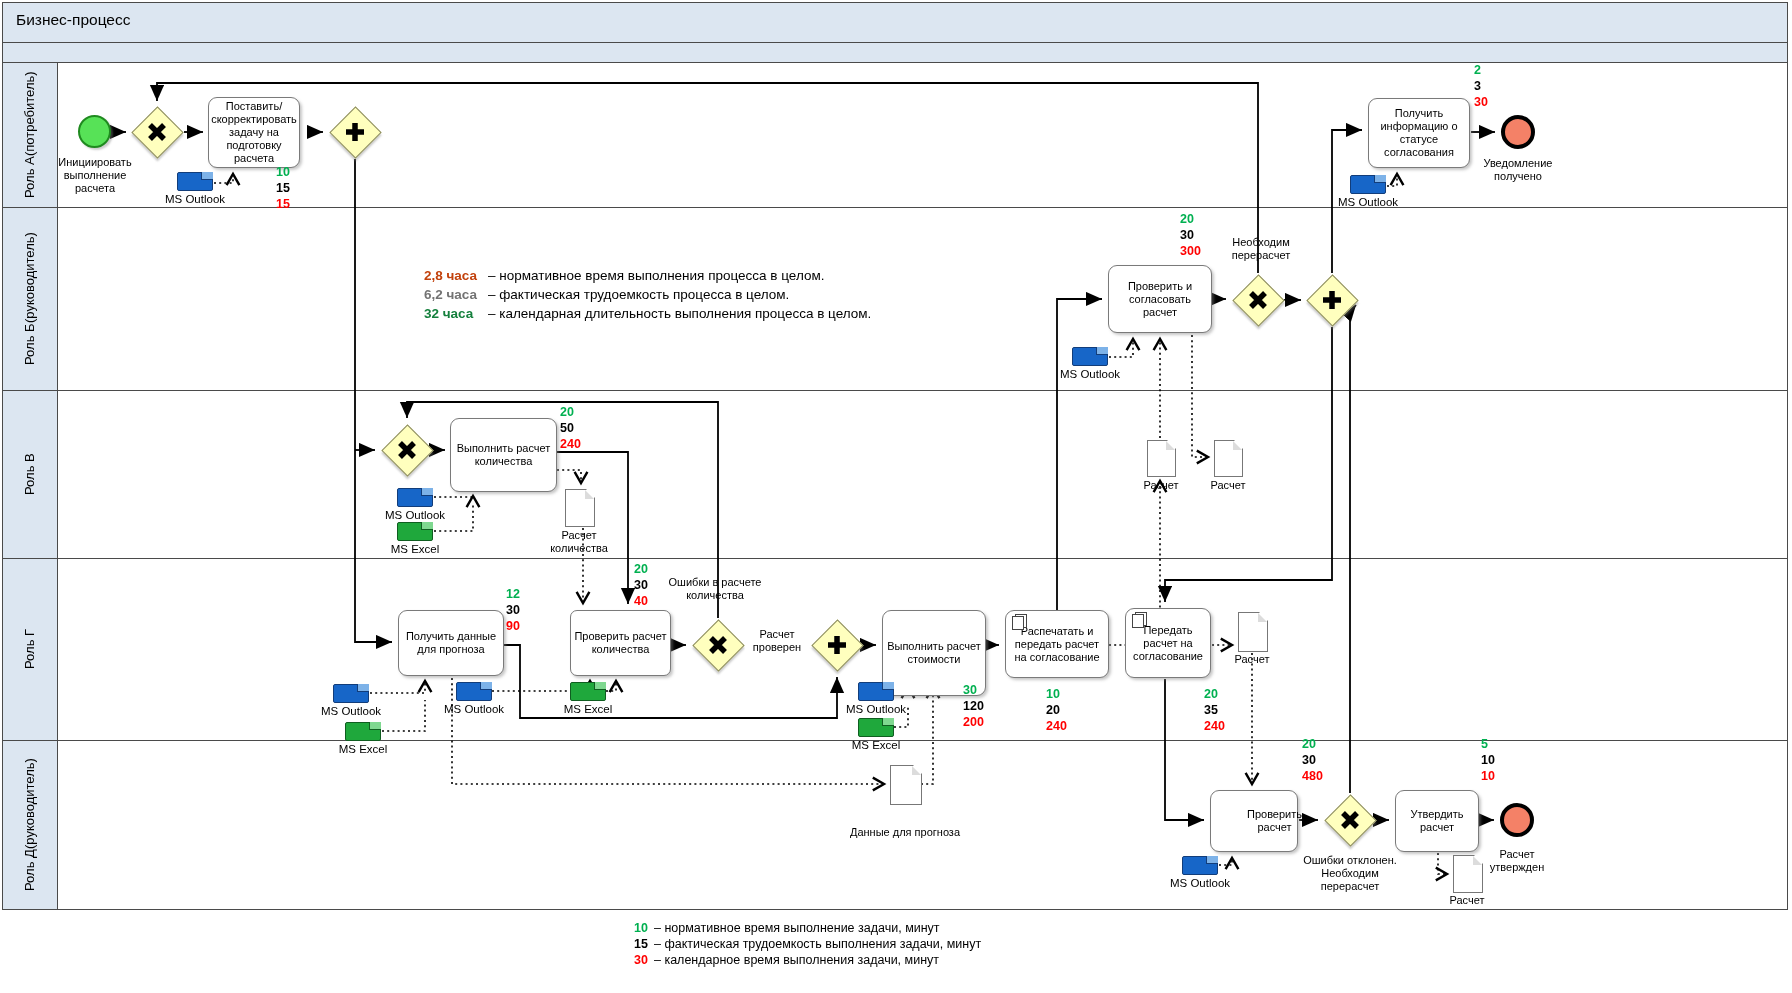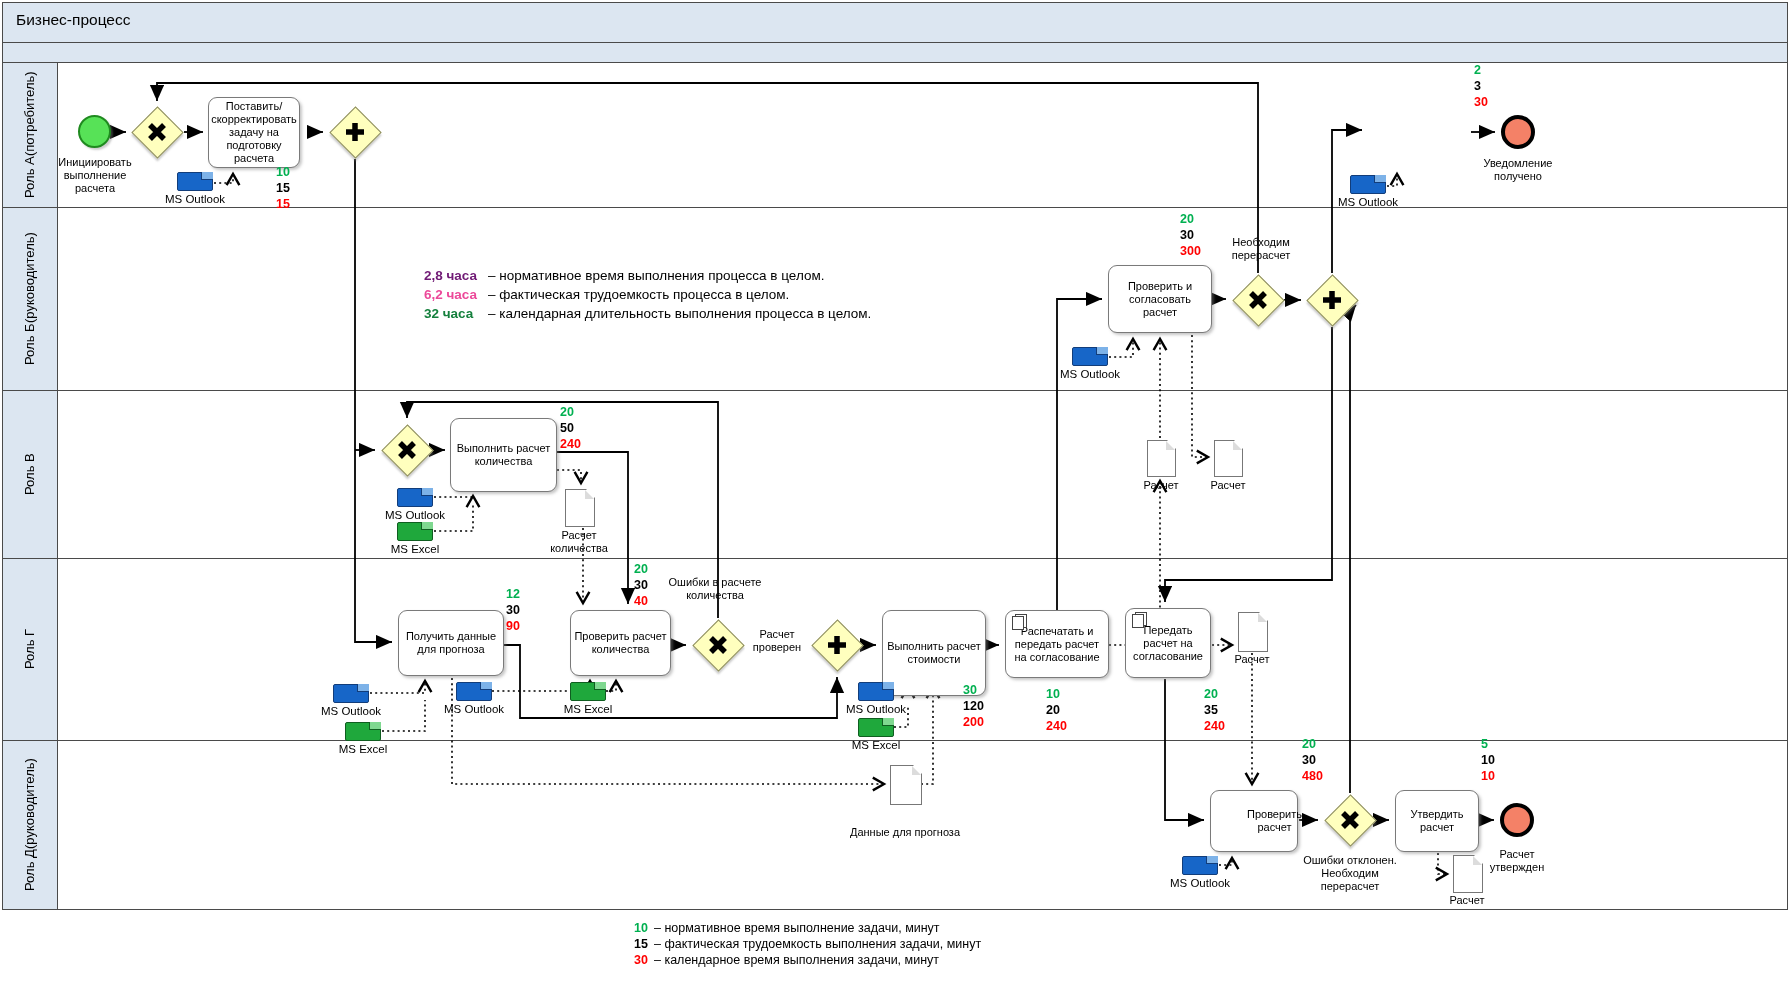--- a/index.html
+++ b/index.html
@@ -40,22 +40,22 @@
   .folder::after{content:"";position:absolute;right:-1px;top:-1px;width:11px;height:7px;}
   .folder.blue::after{background:#7db2e8;border-left:1.5px solid #123d7a;border-bottom:1.5px solid #123d7a;}
   .folder.green::after{background:#7fd890;border-left:1.5px solid #0f5e20;border-bottom:1.5px solid #0f5e20;}
   .slab{position:absolute;font-size:11.5px;text-align:center;z-index:7;}
   .m{position:absolute;font-size:12.5px;font-weight:bold;line-height:16px;z-index:7;}
   .m .n{color:#00b050;display:block;}
   .m .f{color:#000;display:block;}
   .m .c{color:#ff0000;display:block;}
   .plg{position:absolute;display:flex;font-size:13.5px;line-height:19px;z-index:7;white-space:nowrap;}
   .plg .v{font-weight:bold;width:64px;flex:none;}
-  .plg.g .v{color:#701a75;}
-  .plg.k .v{color:#ec4899;}
+  .plg.g .v{color:#c2410c;}
+  .plg.k .v{color:#737373;}
   .plg.r .v{color:#15803d;}
   .tlg{position:absolute;display:flex;font-size:12.5px;line-height:16px;z-index:7;white-space:nowrap;}
   .tlg .v{font-weight:bold;width:20px;text-align:right;margin-right:6px;flex:none;}
   .tlg.g .v{color:#00b050;}
   .tlg.k .v{color:#000;}
   .tlg.r .v{color:#ff0000;}
   .mini-docs{position:absolute;left:6px;top:5px;width:10px;height:12px;background:#fff;
              border:1.2px solid #444;box-shadow:3px -2px 0 -1px #fff,3px -2px 0 0 #444;z-index:3;}
   .rl span{display:block;}
 </style>
@@ -181,20 +181,23 @@
   <div class="folder blue" style="left:177px;top:172px;"></div>
   <div class="slab" style="left:161px;top:193px;width:68px;">MS Outlook</div>
 
   <div class="gw" style="left:329px;top:106px;">
     <div class="diamond"></div>
     <svg width="24" height="24">
         <path d="M12,3 V21 M3,12 H21" stroke="#000" stroke-width="5.5" fill="none"></path>
       </svg>
   </div>
 
+  <div class="task" style="left:1368px;top:98px;width:102px;height:70px;">
+    <span>Получить информацию о статусе согласования</span>
+  </div>
   <div class="m" style="left:1474px;top:62px;">
     <span class="n">2</span>
     <span class="f">3</span>
     <span class="c">30</span>
   </div>
   <div class="folder blue" style="left:1350px;top:175px;"></div>
   <div class="slab" style="left:1334px;top:196px;width:68px;">MS Outlook</div>
   <div class="ev-end" style="left:1501px;top:115px;"></div>
   <div class="lbl" style="left:1468px;top:157px;width:100px;">Уведомление получено</div>
 
@@ -266,21 +269,21 @@
   <div class="m" style="left:506px;top:586px;">
     <span class="n">12</span>
     <span class="f">30</span>
     <span class="c">90</span>
   </div>
   <div class="folder blue" style="left:333px;top:684px;"></div>
   <div class="slab" style="left:317px;top:705px;width:68px;">MS Outlook</div>
   <div class="folder green" style="left:345px;top:722px;"></div>
   <div class="slab" style="left:335px;top:743px;width:56px;">MS Excel</div>
 
-  <div class="task" style="left:570px;top:610px;width:101px;height:66px;">
+  <div class="task" style="left:570px;top:610px;width:101px;height:66px;border-radius:7px;">
     <span>Проверить расчет количества</span>
   </div>
   <div class="m" style="left:634px;top:561px;">
     <span class="n">20</span>
     <span class="f">30</span>
     <span class="c">40</span>
   </div>
   <div class="lbl" style="left:654px;top:576px;width:122px;">Ошибки в расчете количества</div>
   <div class="folder blue" style="left:456px;top:682px;"></div>
   <div class="slab" style="left:440px;top:703px;width:68px;">MS Outlook</div>

